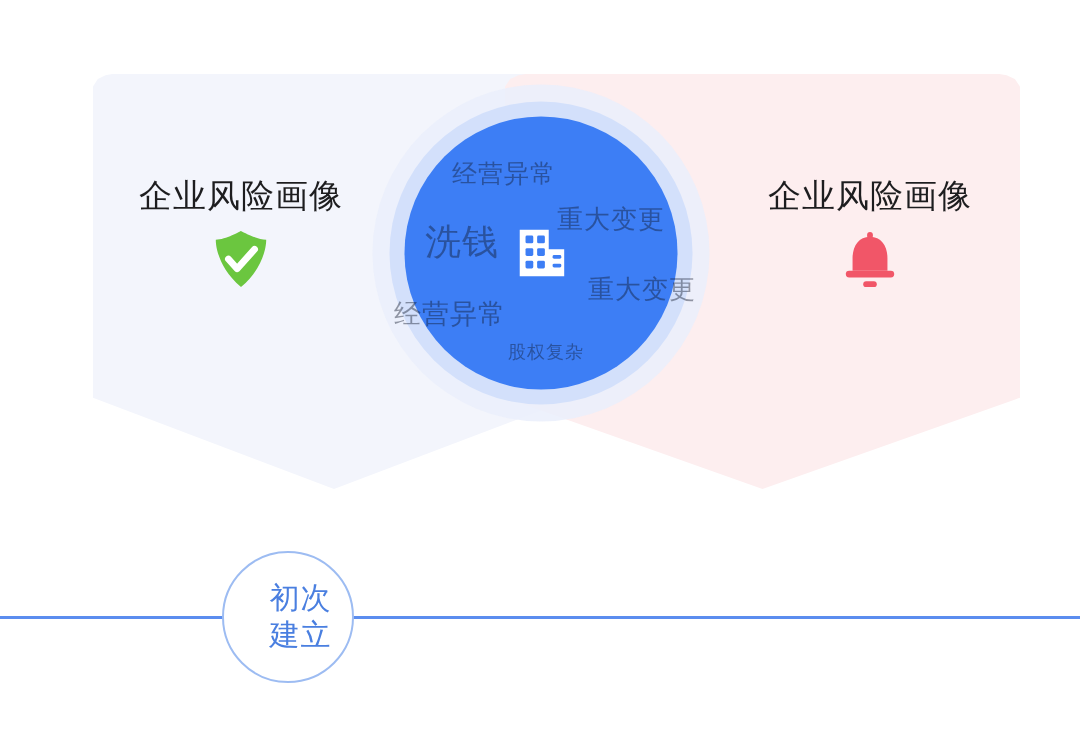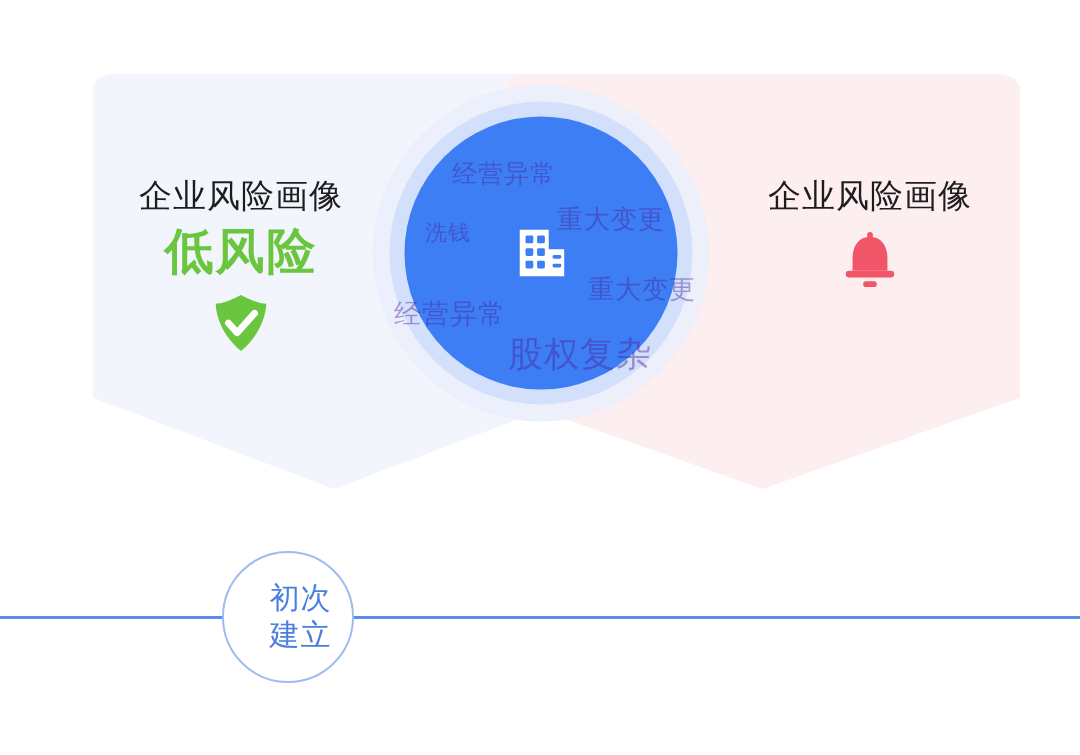--- a/index.html
+++ b/index.html
@@ -84,21 +84,21 @@
     border-radius: 50%;
     left: 50%; top: 50%;
     transform: translate(-50%, -50%);
   }
   #ring-outer  { width: 337px; height: 337px; background: #eaeffb; opacity: .85; }
   #ring-middle { width: 303px; height: 303px; background: #d3e0fb; }
   #ring-inner  { width: 273px; height: 273px; background: #3d7ef5; }
 
   .hub-tag {
     position: absolute;
-    color: #4c1d95;
+    color: #0f172a;
     opacity: .42;
     font-size: 25px;
     white-space: nowrap;
     letter-spacing: 1px;
   }
 
   #hub-building {
     position: absolute;
     left: 50%; top: 50%;
     transform: translate(-50%, -50%);
@@ -138,21 +138,20 @@
 </style>
 </head>
 <body>
 
 <div id="stage">
 
   <div class="panel" id="panel-low">
     <div class="panel-shape"></div>
     <div class="panel-content">
       <div class="panel-title">企业风险画像</div>
-      <div class="panel-level" id="level-low">低风险</div>
       <div class="panel-icon">
         <svg width="62" height="62" viewBox="0 0 64 64" aria-hidden="true">
           <path d="M32 3 C32 3 48 12 58 12 C58 12 59 38 32 61 C5 38 6 12 6 12 C16 12 32 3 32 3 Z" fill="#6bc63f"></path>
           <path d="M19 32 L28 42 L46 22" fill="none" stroke="#ffffff" stroke-width="7" stroke-linecap="round" stroke-linejoin="round"></path>
         </svg>
       </div>
     </div>
   </div>
 
   <div class="panel" id="panel-high">
@@ -185,24 +184,24 @@
         <rect x="26" y="38" width="8" height="8" rx="1.5" fill="#3d7ef5"></rect>
         <rect x="42" y="32" width="9" height="4" rx="1.5" fill="#3d7ef5"></rect>
         <rect x="42" y="41" width="9" height="4" rx="1.5" fill="#3d7ef5"></rect>
       </svg>
     </div>
   </div>
 
   <div id="hub-tags">
       <div class="hub-tag" style="left: 452px; top: 157px; font-size: 25px;">经营异常</div>
       <div class="hub-tag" style="left: 557px; top: 202px; font-size: 26px;">重大变更</div>
-      <div class="hub-tag" style="left: 425px; top: 218px; font-size: 22px;">洗钱</div>
+      <div class="hub-tag" style="left: 425px; top: 218px; font-size: 36px;">洗钱</div>
       <div class="hub-tag" style="left: 588px; top: 272px; font-size: 26px;">重大变更</div>
       <div class="hub-tag" style="left: 394px; top: 296px; font-size: 27px;">经营异常</div>
-      <div class="hub-tag" style="left: 508px; top: 331px; font-size: 35px;">股权复杂</div>
+      <div class="hub-tag" style="left: 508px; top: 340px; font-size: 18px;">股权复杂</div>
     </div>
 
   <div id="timeline-rule"></div>
 
   <div class="node" id="node-initial">
     <div class="node-line">初次</div>
     <div class="node-line">建立</div>
   </div>
 
 

